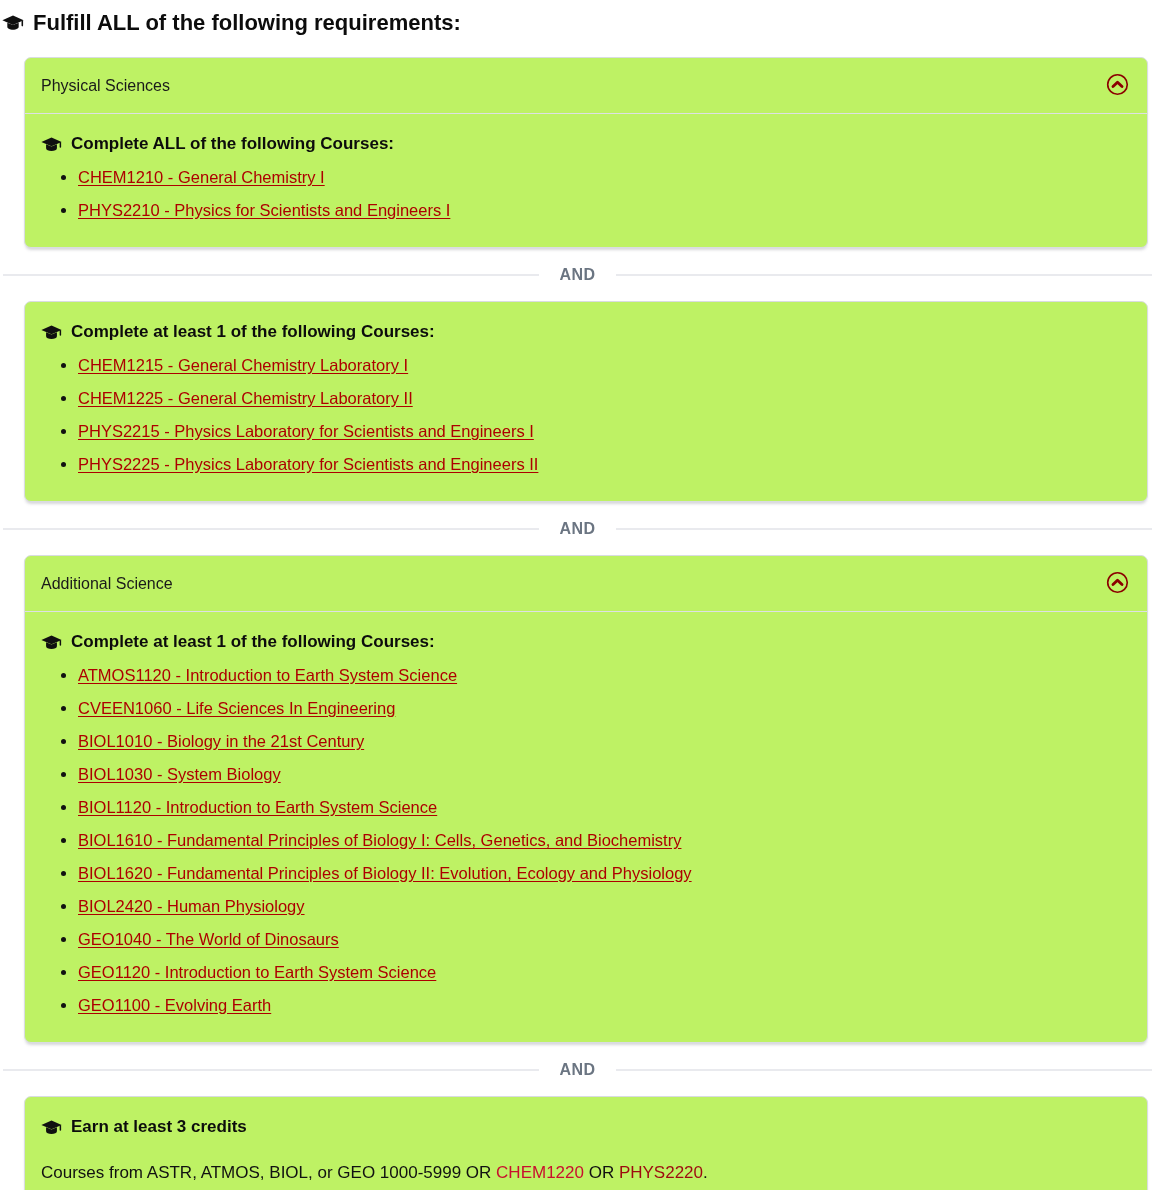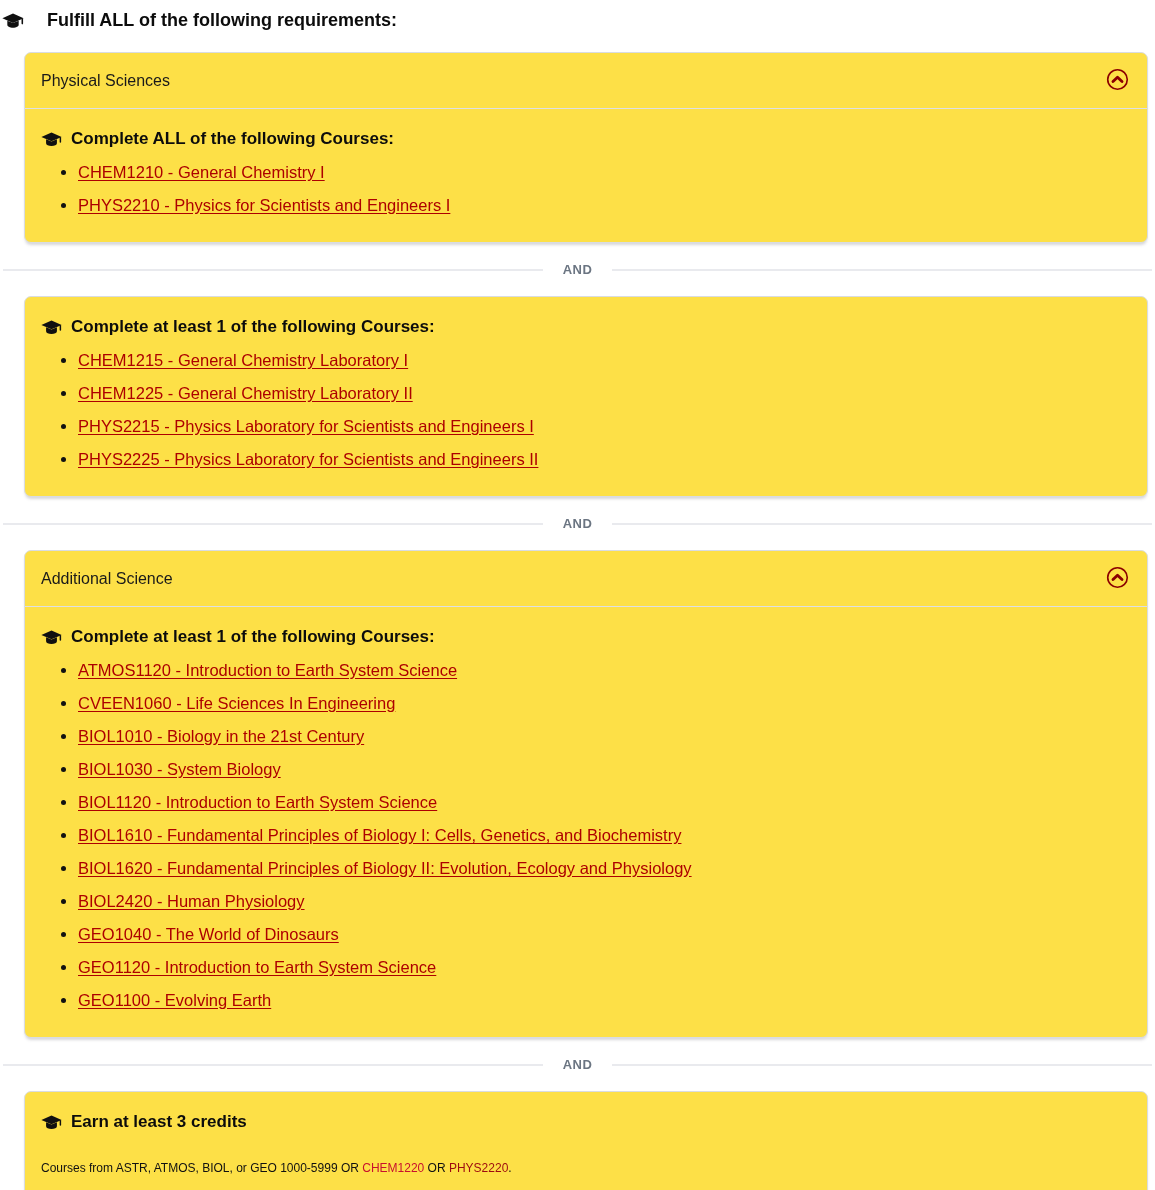--- a/index.html
+++ b/index.html
@@ -6,29 +6,29 @@
   html,body { margin:0; padding:0; background:#ffffff; }
   body {
     width:1155px; min-height:1190px;
     font-family:"Liberation Sans","DejaVu Sans",sans-serif;
     color:#151515;
     -webkit-font-smoothing:antialiased;
   }
   .page { padding:6px 0 4px; }
 
   .page-title {
-    display:flex; align-items:center; gap:23px;
+    display:flex; align-items:center; gap:9px;
     margin:4px 0 21px 2px;
-    font-size:18px; font-weight:700; color:#0c0c0c;
+    font-size:22px; font-weight:700; color:#0c0c0c;
   }
   .cap-icon svg { display:block; }
 
   .card {
     margin:0 7px 0 24px;
-    background:#fde047;
+    background:#bef264;
     border:1px solid #d9dce1;
     border-radius:7px;
     box-shadow:0 3px 3px -1px rgba(110,110,125,.28);
   }
   .card-header {
     display:flex; align-items:center; justify-content:space-between;
     height:56px; padding:0 16px;
     border-bottom:1px solid #dde0e5;
     font-size:16px; color:#1a1a1a;
   }
@@ -48,25 +48,25 @@
   ul.courses li { line-height:20px; margin-bottom:6px; color:#111;margin-top:13px; }
   a.course { color:#ad0000; text-decoration:underline; text-underline-offset:2px; }
 
   .and-divider {
     display:flex; align-items:center;
     margin:19px 3px;
     height:15px;
   }
   .and-divider .line { flex:1; height:2px; background:#e9eaee; }
   .and-divider .label {
-    margin:0 20px; font-size:13px; font-weight:700;
+    margin:0 20px; font-size:16px; font-weight:700;
     color:#6b7582; letter-spacing:.5px;
   }
 
-  .note { margin:25px 0 11px; font-size:12px; color:#111; line-height:22px; }
+  .note { margin:25px 0 11px; font-size:17px; color:#111; line-height:22px; }
   .note .ref { text-decoration:none; cursor:pointer; }
 </style>
 </head>
 <body>
 
 <main class="page">
   <h1 class="page-title">
     <span class="cap-icon">
         <svg width="22" height="16" viewBox="0 0 24 17" fill="#101010" xmlns="http://www.w3.org/2000/svg">
           <polygon points="12,0.4 23.6,5.5 12,10.6 0.4,5.5"></polygon>

